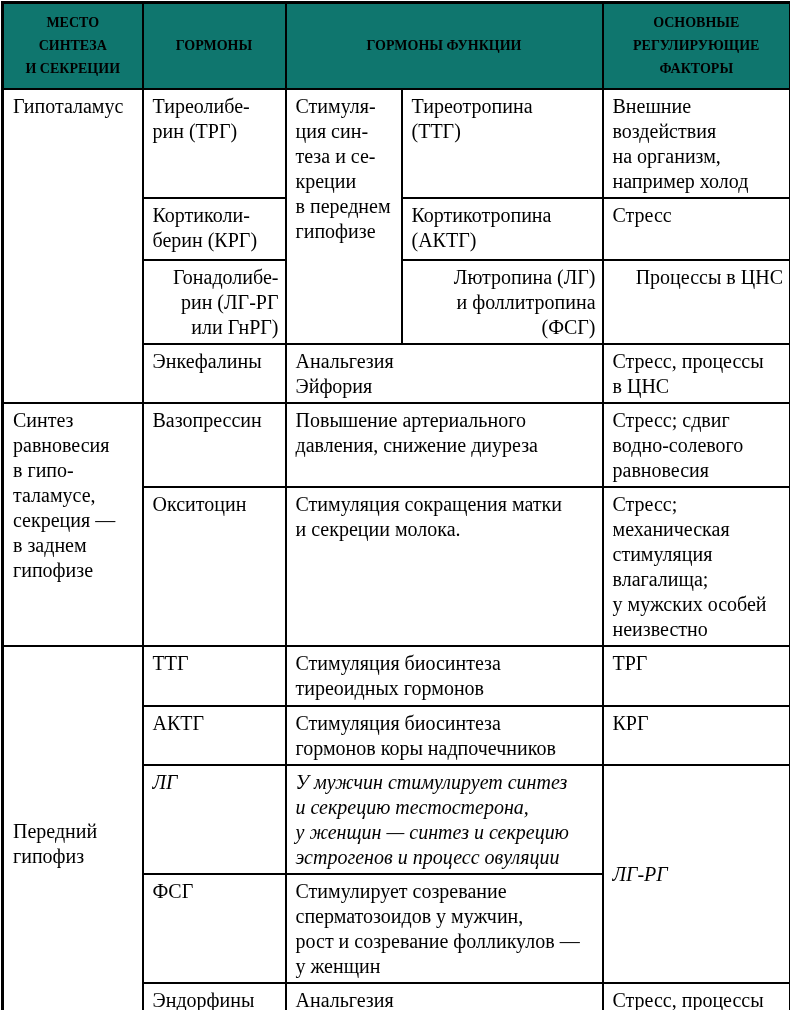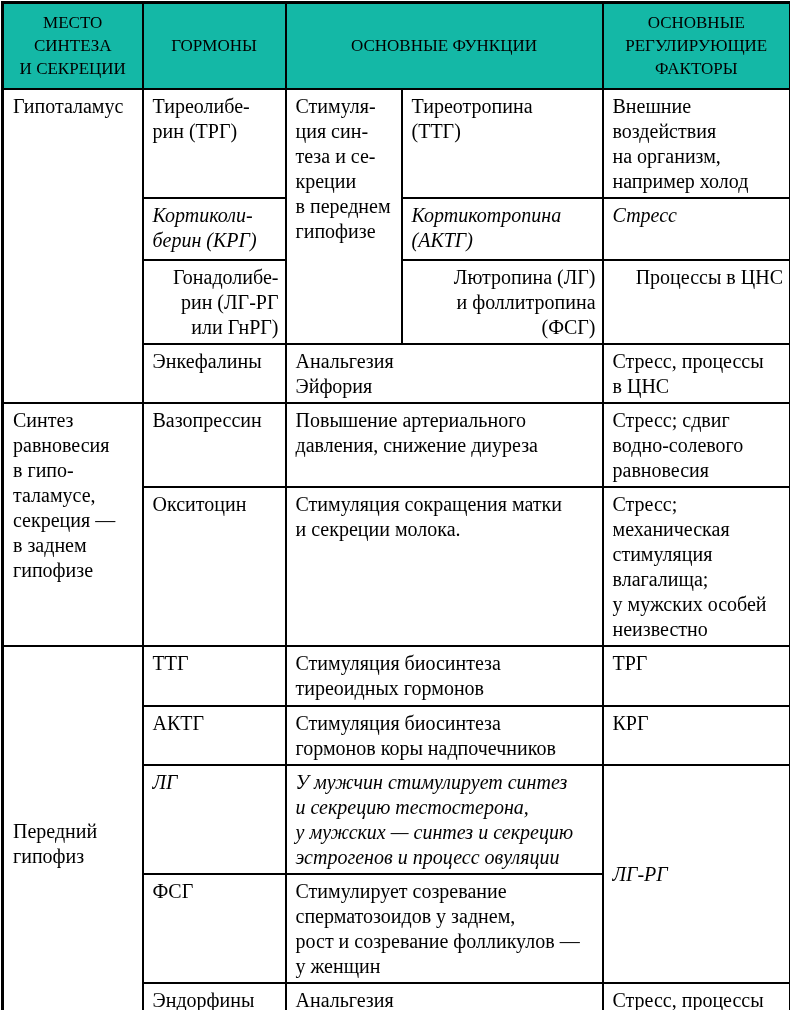--- a/index.html
+++ b/index.html
@@ -16,23 +16,23 @@
   .hormone-table th, .hormone-table td {
     border: 2px solid #000;
     vertical-align: top;
     padding: 4px 6px 3px 9px;
     font-size: 20px;
     line-height: 25px;
     white-space: pre-line;
     overflow: hidden;
   }
   .hormone-table th {
-    background: #14b8a6;
-    font-weight: normal;
-    font-size: 17px;
+    background: #0f766e;
+    font-weight: bold;
+    font-size: 14px;
     line-height: 23px;
     text-align: center;
     vertical-align: middle;
     padding: 4px 4px;
     white-space: pre-line;
   }
   .v-middle { vertical-align: middle !important; }
   
   col.c-place { width: 140px; }
   col.c-hormone { width: 143px; }
@@ -52,21 +52,21 @@
       <col class="c-func-b">
       <col class="c-factor">
     </colgroup>
 
     <tbody>
         <tr style="height:86px;">
       <th>МЕСТО
 СИНТЕЗА
 И СЕКРЕЦИИ</th>
       <th>ГОРМОНЫ</th>
-      <th colspan="2">ОСНОВНЫЕ ФУНКЦИИ</th>
+      <th colspan="2">ГОРМОНЫ ФУНКЦИИ</th>
       <th>ОСНОВНЫЕ
 РЕГУЛИРУЮЩИЕ
 ФАКТОРЫ</th>
     </tr>
 
     <tr style="height:100px;margin-top:48px;">
       <td rowspan="4">Гипоталамус</td>
       <td>Тиреолибе-
 рин (ТРГ)</td>
       <td rowspan="3">Стимуля-
@@ -75,21 +75,21 @@
 креции
 в переднем
 гипофизе</td>
       <td>Тиреотропина
 (ТТГ)</td>
       <td>Внешние
 воздействия
 на организм,
 например холод</td>
     </tr>
-    <tr style="height:62px;font-style:italic;">
+    <tr style="height:62px;">
       <td>Кортиколи-
 берин (КРГ)</td>
       <td>Кортикотропина
 (АКТГ)</td>
       <td>Стресс</td>
     </tr>
     <tr style="height:83px;text-align:right;">
       <td>Гонадолибе-
 рин (ЛГ-РГ
 или ГнРГ)</td>
@@ -144,28 +144,28 @@
     <tr style="height:58px;border-radius:8px;">
       <td>АКТГ</td>
       <td colspan="2">Стимуляция биосинтеза
 гормонов коры надпочечников</td>
       <td>КРГ</td>
     </tr>
     <tr style="height:107px;font-style:italic;">
       <td>ЛГ</td>
       <td colspan="2">У мужчин стимулирует синтез
 и секрецию тестостерона,
-у мужских — синтез и секрецию
+у женщин — синтез и секрецию
 эстрогенов и процесс овуляции</td>
       <td rowspan="2" class="v-middle">ЛГ-РГ</td>
     </tr>
     <tr style="height:105px;border-radius:15px;">
       <td>ФСГ</td>
       <td colspan="2">Стимулирует созревание
-сперматозоидов у заднем,
+сперматозоидов у мужчин,
 рост и созревание фолликулов —
 у женщин</td>
     </tr>
     <tr style="height:55px;">
       <td>Эндорфины</td>
       <td colspan="2">Анальгезия
 Эйфория</td>
       <td>Стресс, процессы
 в ЦНС</td>
     </tr>

